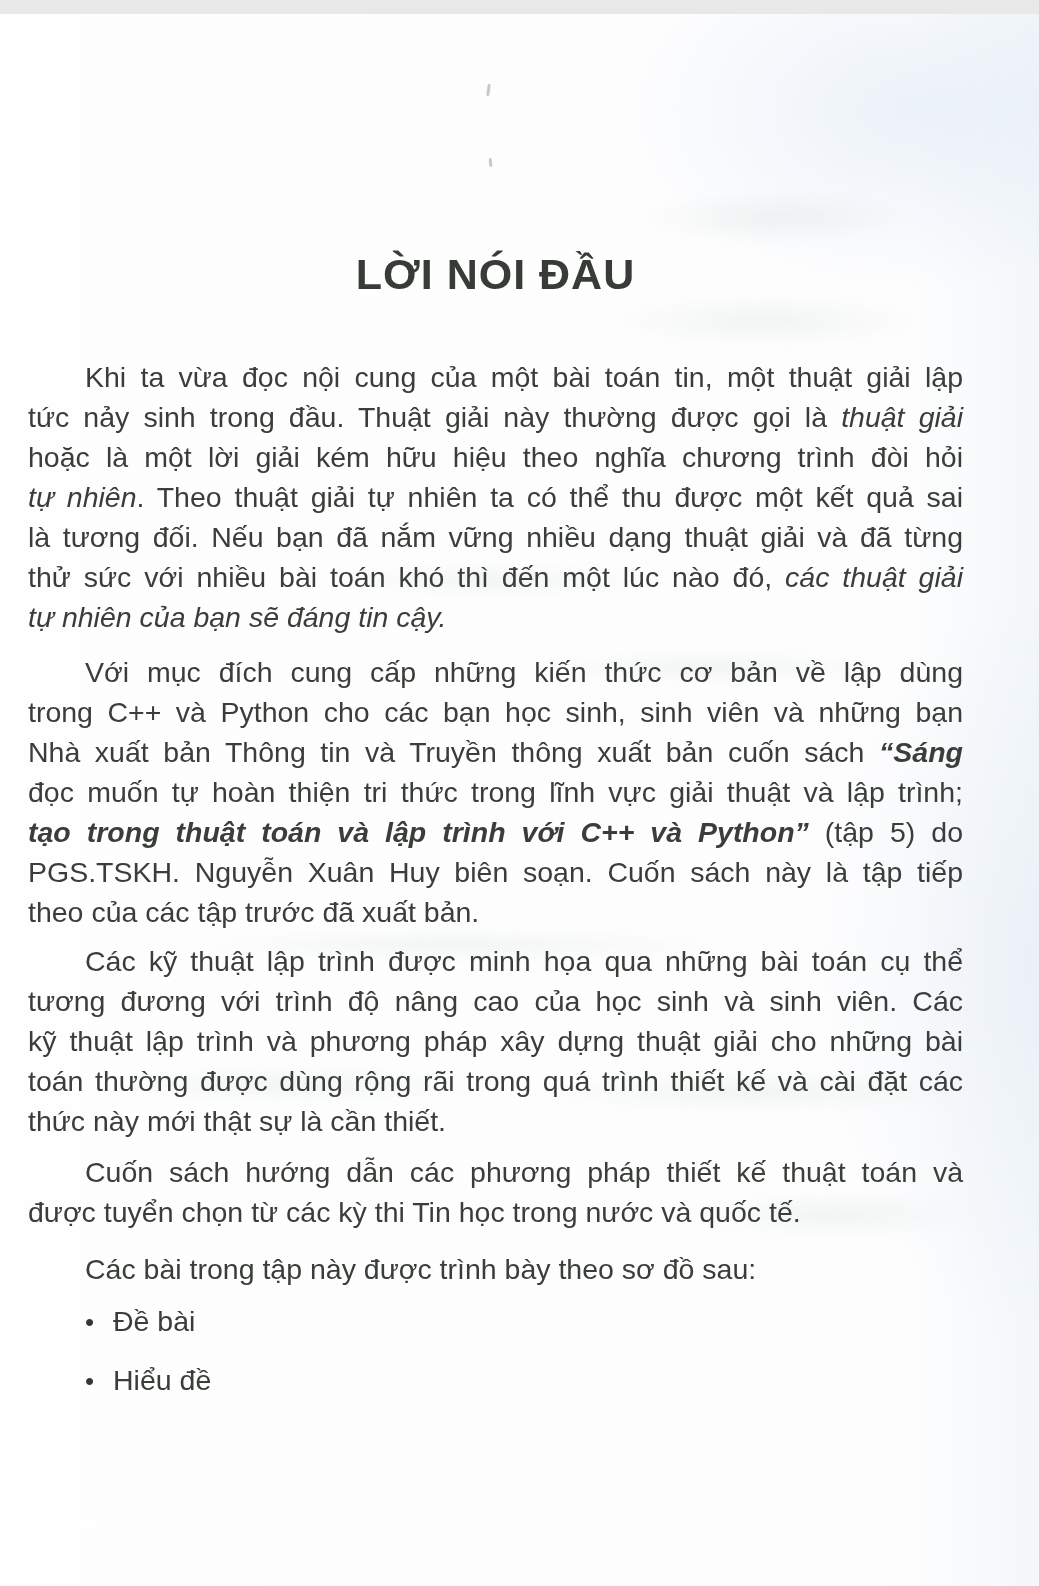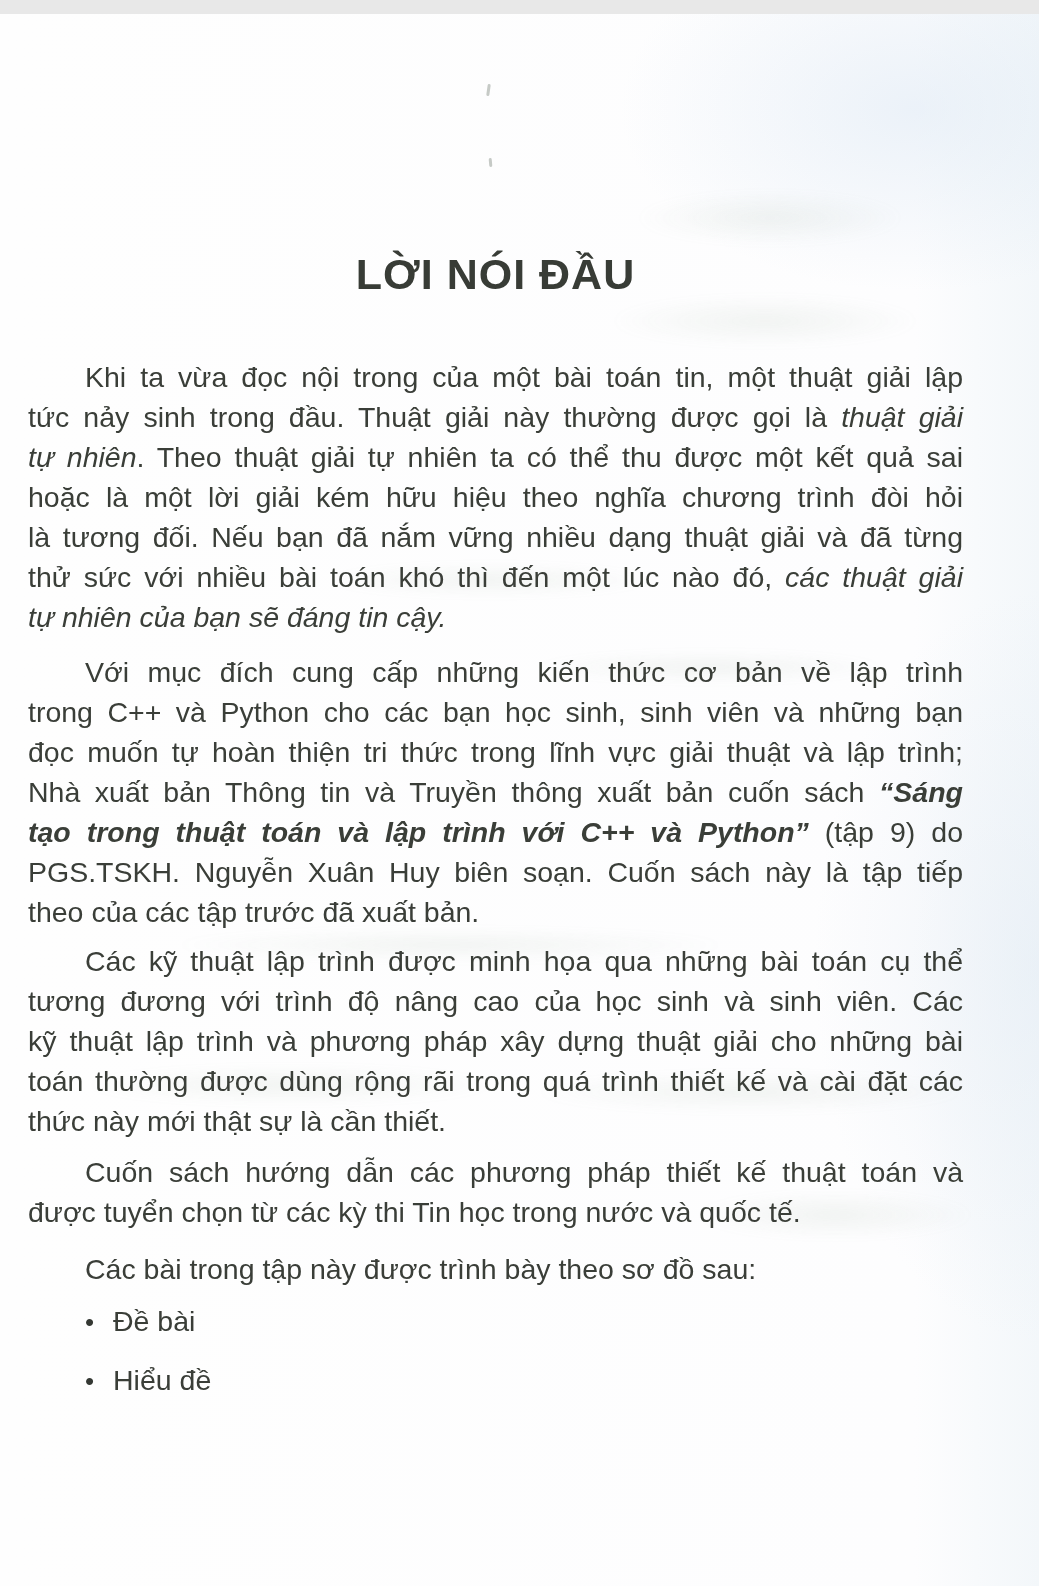--- a/index.html
+++ b/index.html
@@ -111,34 +111,34 @@
   <div class="ghost g7"></div>
   <div class="ghost g8"></div>
   <div class="speck s1"></div>
   <div class="speck s2"></div>
 
   <h1 class="title">LỜI NÓI ĐẦU</h1>
 
   <div class="text-block">
     <div id="paragraphs">
         <div class="para">
-          <div class="line indent"><span>Khi ta vừa đọc nội trong của một bài toán tin, một thuật giải lập</span></div>
+          <div class="line indent"><span>Khi ta vừa đọc nội cung của một bài toán tin, một thuật giải lập</span></div>
           <div class="line"><span>tức nảy sinh trong đầu. Thuật giải này thường được gọi là </span><span class="seg-i">thuật giải</span></div>
+          <div class="line"><span>hoặc là một lời giải kém hữu hiệu theo nghĩa chương trình đòi hỏi</span></div>
           <div class="line"><span class="seg-i">tự nhiên</span><span>. Theo thuật giải tự nhiên ta có thể thu được một kết quả sai</span></div>
-          <div class="line"><span>hoặc là một lời giải kém hữu hiệu theo nghĩa chương trình đòi hỏi</span></div>
           <div class="line"><span>là tương đối. Nếu bạn đã nắm vững nhiều dạng thuật giải và đã từng</span></div>
           <div class="line"><span>thử sức với nhiều bài toán khó thì đến một lúc nào đó, </span><span class="seg-i">các thuật giải</span></div>
           <div class="line last"><span class="seg-i">tự nhiên của bạn sẽ đáng tin cậy.</span></div>
         </div>
         <div class="para">
-          <div class="line indent"><span>Với mục đích cung cấp những kiến thức cơ bản về lập trình</span></div>
+          <div class="line indent"><span>Với mục đích cung cấp những kiến thức cơ bản về lập dùng</span></div>
           <div class="line"><span>trong C++ và Python cho các bạn học sinh, sinh viên và những bạn</span></div>
+          <div class="line"><span>Nhà xuất bản Thông tin và Truyền thông xuất bản cuốn sách </span><span class="seg-bi">“Sáng</span></div>
           <div class="line"><span>đọc muốn tự hoàn thiện tri thức trong lĩnh vực giải thuật và lập trình;</span></div>
-          <div class="line"><span>Nhà xuất bản Thông tin và Truyền thông xuất bản cuốn sách </span><span class="seg-bi">“Sáng</span></div>
-          <div class="line"><span class="seg-bi">tạo trong thuật toán và lập trình với C++ và Python”</span><span> (tập 9) do</span></div>
+          <div class="line"><span class="seg-bi">tạo trong thuật toán và lập trình với C++ và Python”</span><span> (tập 5) do</span></div>
           <div class="line"><span>PGS.TSKH. Nguyễn Xuân Huy biên soạn. Cuốn sách này là tập tiếp</span></div>
           <div class="line last"><span>theo của các tập trước đã xuất bản.</span></div>
         </div>
         <div class="para">
           <div class="line indent"><span>Các kỹ thuật lập trình được minh họa qua những bài toán cụ thể</span></div>
           <div class="line"><span>tương đương với trình độ nâng cao của học sinh và sinh viên. Các</span></div>
           <div class="line"><span>kỹ thuật lập trình và phương pháp xây dựng thuật giải cho những bài</span></div>
           <div class="line"><span>toán thường được dùng rộng rãi trong quá trình thiết kế và cài đặt các</span></div>
           <div class="line last"><span>thức này mới thật sự là cần thiết.</span></div>
         </div>

